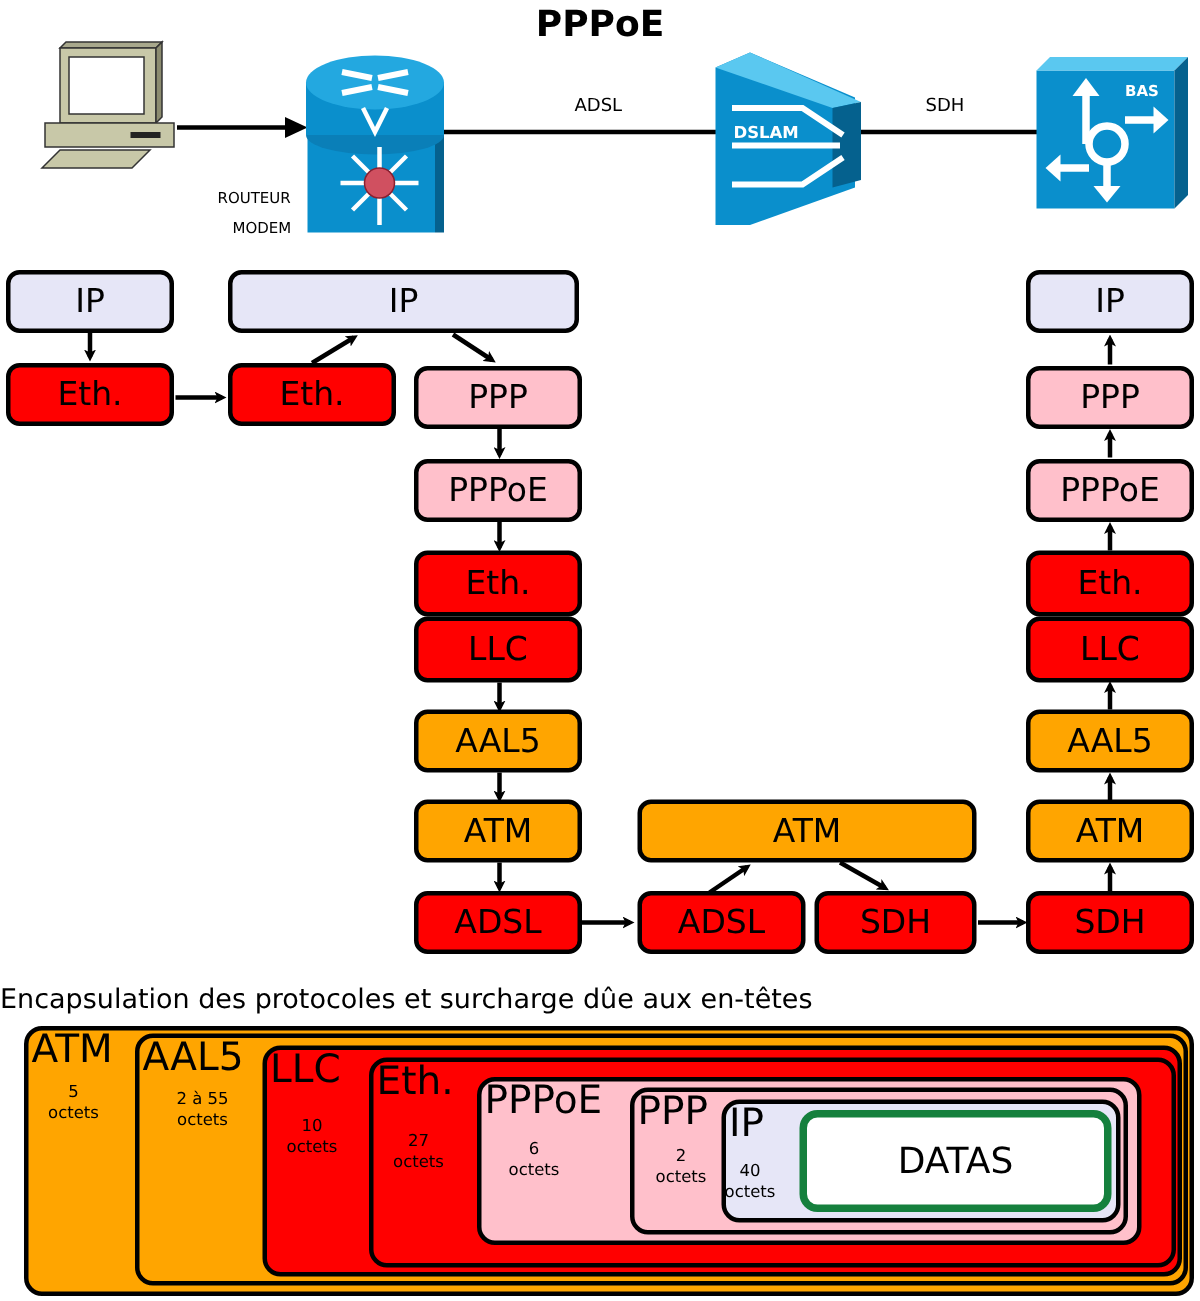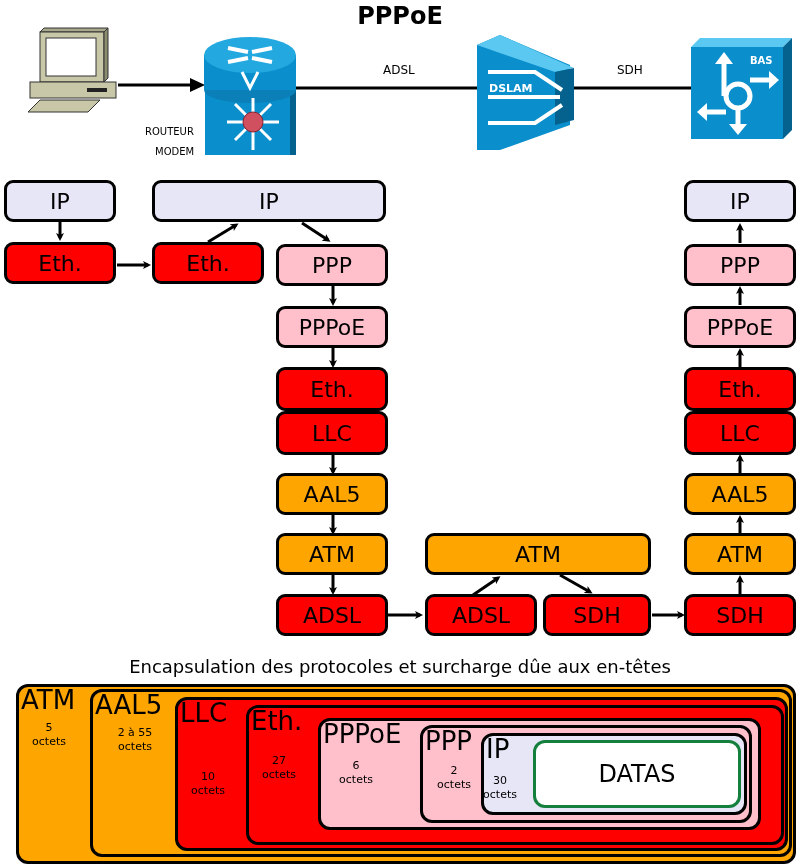--- a/index.html
+++ b/index.html
@@ -5,25 +5,25 @@
   html,body{margin:0;padding:0;background:#fff;}
   body{width:800px;height:867px;position:relative;overflow:hidden;font-family:"DejaVu Sans",sans-serif;}
   .abs{position:absolute;}
   #title{left:0;width:800px;top:2px;text-align:center;font-weight:bold;font-size:24px;color:#000;}
   .box{position:absolute;box-sizing:border-box;border:3px solid #000;border-radius:9px;display:flex;align-items:center;justify-content:center;font-size:22px;color:#000;}
   .ip{background:#e6e6f7;}
   .ppp{background:#ffc0cb;}
   .red{background:#ff0000;}
   .orange{background:#ffa500;}
   svg.overlay{position:absolute;left:0;top:0;}
-  #enc-title{left:0;width:800px;top:656px;text-align:center;font-size:18px;color:#000;}
+  #enc-title{left:0;width:800px;top:656px;text-align:left;font-size:18px;color:#000;}
   .enc{position:absolute;box-sizing:border-box;border:3px solid #000;border-radius:12px;}
   .enc .name{position:absolute;left:2px;top:-2px;font-size:26px;line-height:30px;color:#000;}
   .enc .size{position:absolute;font-size:11px;line-height:14px;text-align:center;color:#000;width:60px;}
-  .datas{position:absolute;box-sizing:border-box;border:3px solid #15803d;border-radius:12px;background:#fff;display:flex;align-items:center;justify-content:center;font-size:24px;}
+  .datas{position:absolute;box-sizing:border-box;border:5px solid #15803d;border-radius:12px;background:#fff;display:flex;align-items:center;justify-content:center;font-size:24px;}
 </style>
 </head>
 <body>
 
 <div id="title" class="abs">PPPoE</div>
 
 <svg class="overlay" width="800" height="170">
 
   <line x1="118" y1="85" x2="195" y2="85" stroke="#000" stroke-width="3"></line>
   <polygon points="205,85 190,78 190,92" fill="#000"></polygon>
@@ -150,31 +150,31 @@
 <div class="enc" style="left:16px;top:684px;width:780px;height:180px;background:#ffa500;">
   <span class="name">ATM</span>
   <span class="size" style="left:0px;top:34px;"><span>5</span><br><span>octets</span></span>
 </div>
 <div class="enc" style="left:90px;top:689px;width:702px;height:168px;background:#ffa500;">
   <span class="name">AAL5</span>
   <span class="size" style="left:12px;top:34px;"><span>2 à 55</span><br><span>octets</span></span>
 </div>
 <div class="enc" style="left:175px;top:697px;width:613px;height:154px;background:#ff0000;">
   <span class="name">LLC</span>
-  <span class="size" style="left:0px;top:44px;margin-top:26px;"><span>10</span><br><span>octets</span></span>
+  <span class="size" style="left:0px;top:44px;"><span>10</span><br><span>octets</span></span>
 </div>
 <div class="enc" style="left:246px;top:705px;width:538px;height:140px;background:#ff0000;">
   <span class="name">Eth.</span>
   <span class="size" style="left:0px;top:46px;"><span>27</span><br><span>octets</span></span>
 </div>
 <div class="enc" style="left:318px;top:718px;width:443px;height:112px;background:#ffc0cb;">
   <span class="name">PPPoE</span>
   <span class="size" style="left:5px;top:38px;"><span>6</span><br><span>octets</span></span>
 </div>
 <div class="enc" style="left:420px;top:725px;width:332px;height:98px;background:#ffc0cb;">
   <span class="name">PPP</span>
   <span class="size" style="left:1px;top:36px;"><span>2</span><br><span>octets</span></span>
 </div>
 <div class="enc" style="left:481px;top:733px;width:266px;height:82px;background:#e6e6f7;">
   <span class="name">IP</span>
-  <span class="size" style="left:-14px;top:38px;"><span>30</span><br><span>octets</span></span>
+  <span class="size" style="left:-14px;top:38px;"><span>40</span><br><span>octets</span></span>
 </div>
 <div class="datas" style="left:533px;top:740px;width:208px;height:68px;">DATAS</div>
 
 </body></html>

